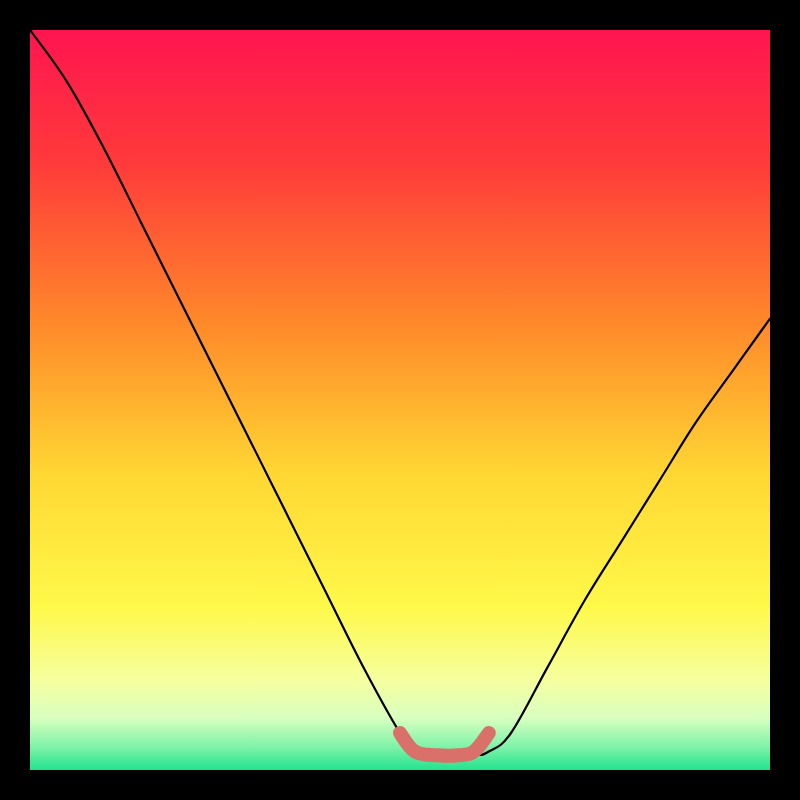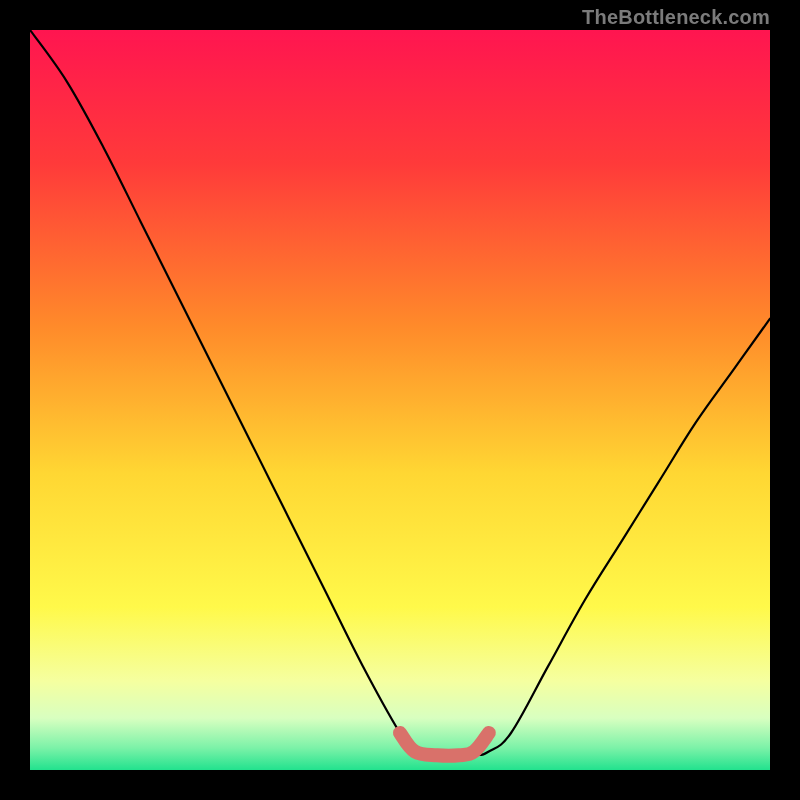--- a/index.html
+++ b/index.html
@@ -36,21 +36,20 @@
     letter-spacing: 0.2px;
   }
   svg {
     display: block;
   }
 </style>
 </head>
 <body>
 
 <div class="frame">
-  <div class="attribution">TheBottleneck.com</div>
 
   <div class="plot-area">
     <svg id="chart-svg" width="740" height="740" viewBox="0 0 740 740">
       <defs>
         <linearGradient id="bg-grad" x1="0" y1="0" x2="0" y2="1">
             <stop offset="0%" stop-color="#ff1550"></stop>
             <stop offset="18%" stop-color="#ff3a3a"></stop>
             <stop offset="40%" stop-color="#ff8a2a"></stop>
             <stop offset="60%" stop-color="#ffd733"></stop>
             <stop offset="78%" stop-color="#fff94a"></stop>

